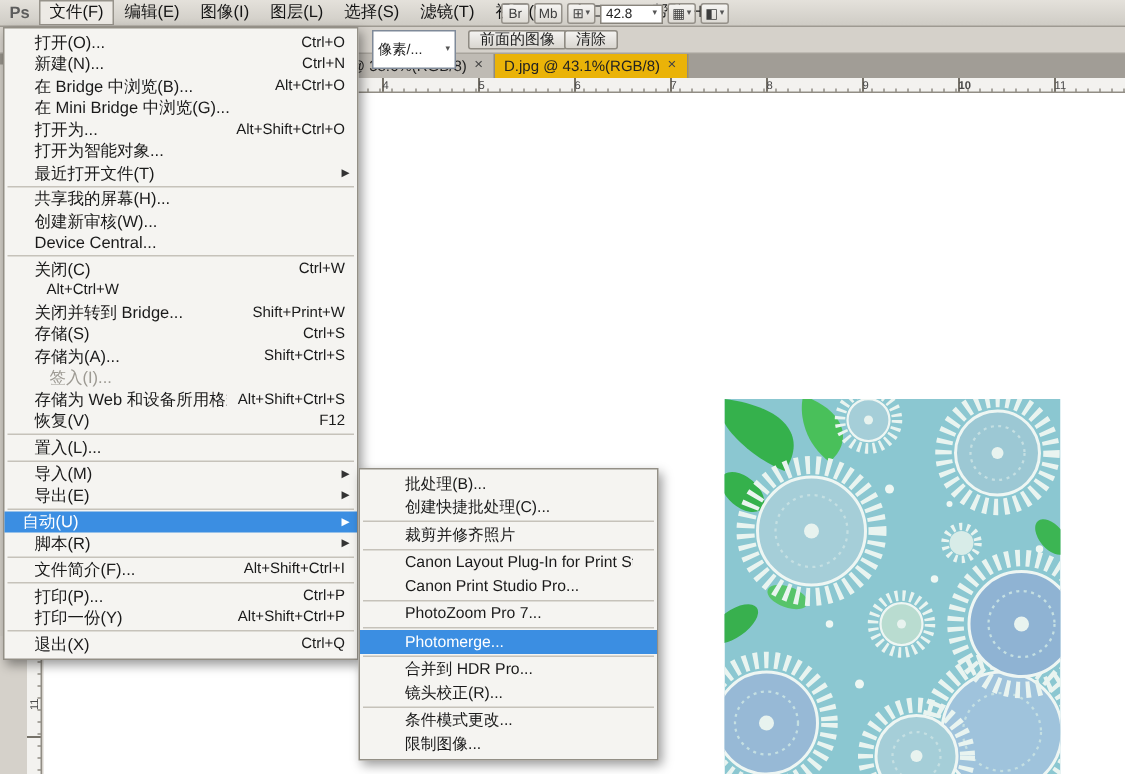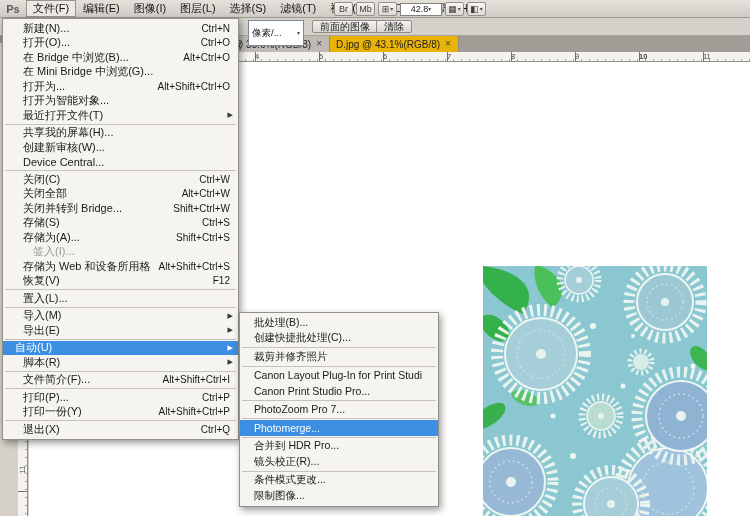--- a/index.html
+++ b/index.html
@@ -16,21 +16,21 @@
   #menubar-items{display:flex;}
   .mb-item{padding:0 7px;line-height:17px;font-size:11px;color:#141414;white-space:nowrap;}
   .mb-item.active{background:#edeae5;box-shadow:inset 0 0 0 1px #97938b;}
   #appbar{position:absolute;left:334px;top:2px;height:14px;display:flex;gap:3px;align-items:center;}
   .ab-btn{height:14px;min-width:19px;border:1px solid #95918a;border-radius:2px;
     background:linear-gradient(#f6f5f3,#dddad4);display:flex;align-items:center;
     justify-content:center;gap:1px;padding:0 2px;font-size:8px;color:#3d3d3d;}
   .ab-glyph{font-size:9px;line-height:1;}
   .ab-arrow{font-size:6px;color:#555;line-height:1;}
   .ab-zoom{height:13px;width:42px;background:#fff;border:1px solid #88847c;
-    display:flex;align-items:center;justify-content:center;padding:0 3px;
+    display:flex;align-items:center;justify-content:space-between;padding:0 3px;
     font-size:9px;color:#222;}
 
   
   #optionsbar{position:absolute;left:0;top:18px;width:750px;height:18px;
     background:#d5d1ca;border-bottom:1px solid #a8a49c;z-index:4;}
   .tool-preset{position:absolute;left:4px;top:2px;width:32px;height:13px;
     border:1px solid #9c9890;border-radius:2px;background:linear-gradient(#f2f1ef,#dcd9d3);
     display:flex;align-items:center;justify-content:center;gap:2px;}
   .tool-preset .ab-arrow{font-size:6px;}
   .opt-sep{position:absolute;left:42px;top:2px;width:1px;height:13px;background:#b0aca4;}
@@ -89,21 +89,21 @@
   .sw-bg{position:absolute;left:7px;top:10px;width:9px;height:9px;border:1px solid #555;}
   .sw-fg{position:absolute;left:2px;top:2px;width:9px;height:9px;border:1px solid #777;}
 
   
   .menu-panel{position:absolute;background:#f5f4f1;border:1px solid #938f86;
     box-shadow:2px 3px 7px rgba(0,0,0,0.40);padding:2px 0;z-index:10;}
   #file-menu{left:2px;top:18px;width:237px;}
   #automate-menu{left:239px;top:312px;width:200px;z-index:11;}
   .menu-row{display:flex;align-items:center;height:14.5px;padding:0 8px 0 20px;
     font-size:11px;color:#1a1a1a;position:relative;}
-  #automate-menu .menu-row{height:15.5px;padding-left:14px;font-size:10.5px;}
+  #automate-menu .menu-row{height:15.5px;padding-left:30px;font-size:10.5px;}
   .m-label{flex:1 1 auto;white-space:nowrap;overflow:hidden;}
   .m-short{margin-left:8px;white-space:nowrap;font-size:10px;}
   .m-arrow{position:absolute;right:5px;font-size:7px;color:#333;}
   .menu-row.hl{background:var(--hl);color:#ffffff;padding-left:12px;}
   .menu-row.hl .m-short,.menu-row.hl .m-arrow{color:#ffffff;}
   .menu-row.dis{color:#9d9a93;padding-left:30px;}
   .menu-sep{height:1px;background:#c6c2ba;margin:1px 2px;}
 </style>
 </head>
 <body>
@@ -292,28 +292,28 @@
       <div class="sw-fg" style="background: rgb(0, 0, 0);"></div>
     </div>
     <div id="tools-extras">
         <div class="tool-cell">◧</div>
         <div class="tool-cell">▤</div>
       </div>
   </div>
 
   <div class="menu-panel" id="file-menu">
       <div class="menu-row">
+        <div class="m-label">打开(O)...</div>
+        <div class="m-short">Ctrl+O</div>
+      </div>
+      <div class="menu-row">
         <div class="m-label">新建(N)...</div>
         <div class="m-short">Ctrl+N</div>
       </div>
       <div class="menu-row">
-        <div class="m-label">打开(O)...</div>
-        <div class="m-short">Ctrl+O</div>
-      </div>
-      <div class="menu-row">
         <div class="m-label">在 Bridge 中浏览(B)...</div>
         <div class="m-short">Alt+Ctrl+O</div>
       </div>
       <div class="menu-row">
         <div class="m-label">在 Mini Bridge 中浏览(G)...</div>
         <div class="m-short"></div>
       </div>
       <div class="menu-row">
         <div class="m-label">打开为...</div>
         <div class="m-short">Alt+Shift+Ctrl+O</div>
@@ -339,26 +339,25 @@
       <div class="menu-row">
         <div class="m-label">Device Central...</div>
         <div class="m-short"></div>
       </div>
       <div class="menu-sep"></div>
       <div class="menu-row">
         <div class="m-label">关闭(C)</div>
         <div class="m-short">Ctrl+W</div>
       </div>
       <div class="menu-row">
-        <div class="m-label">关闭全部</div>
         <div class="m-short">Alt+Ctrl+W</div>
       </div>
       <div class="menu-row">
         <div class="m-label">关闭并转到 Bridge...</div>
-        <div class="m-short">Shift+Ctrl+W</div>
+        <div class="m-short">Shift+Print+W</div>
       </div>
       <div class="menu-row">
         <div class="m-label">存储(S)</div>
         <div class="m-short">Ctrl+S</div>
       </div>
       <div class="menu-row">
         <div class="m-label">存储为(A)...</div>
         <div class="m-short">Shift+Ctrl+S</div>
       </div>
       <div class="menu-row dis">

